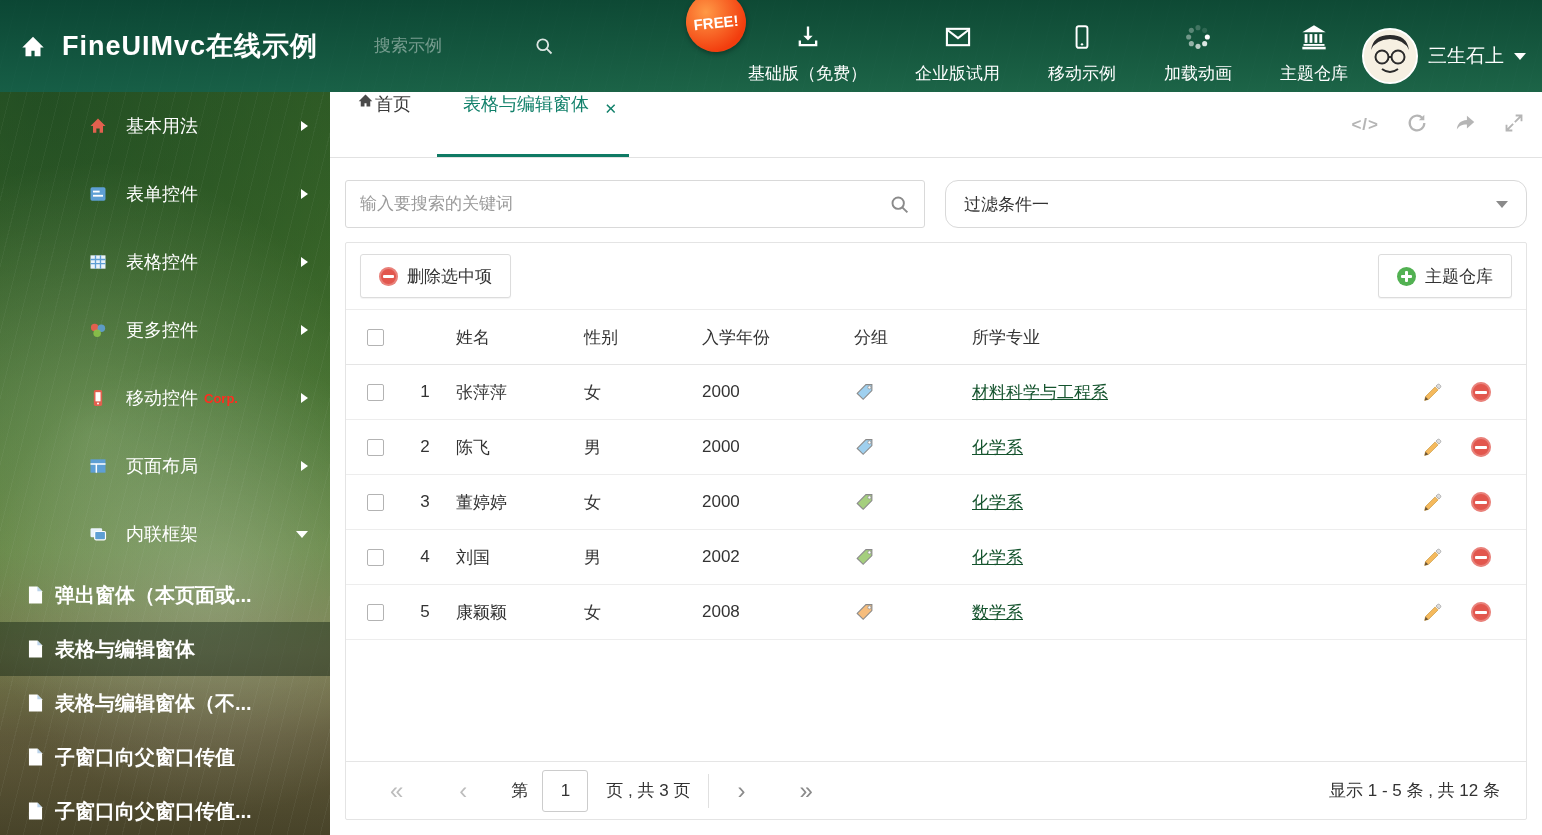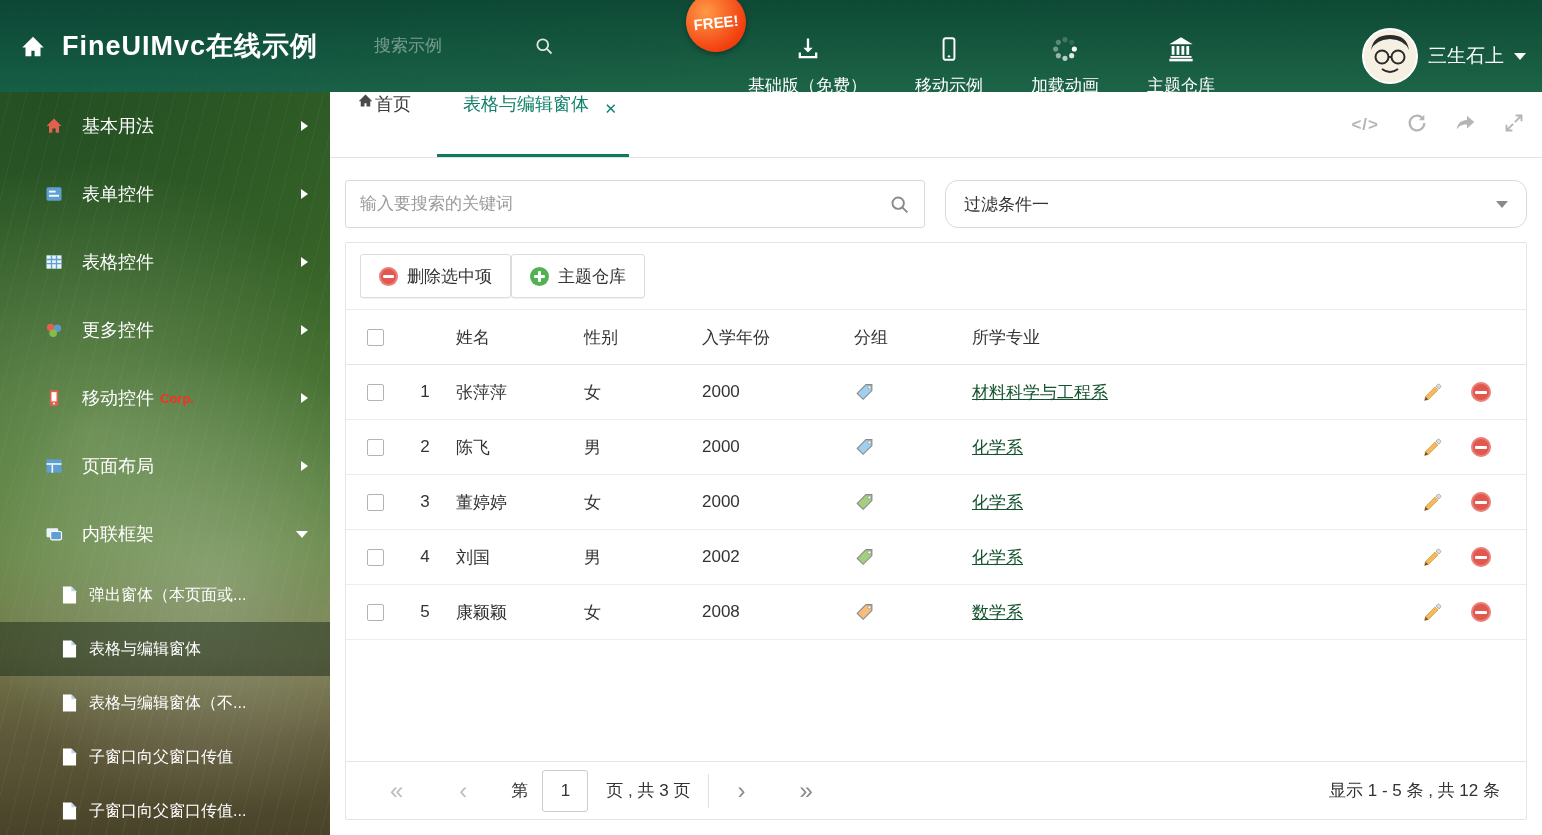--- a/index.html
+++ b/index.html
@@ -25,37 +25,37 @@
   .home-big { margin-left:18px; display:flex; }
   .brand { font-size:27px; font-weight:bold; margin-left:14px; letter-spacing:1px; white-space:nowrap; }
   .hsearch { margin-left:56px; display:flex; align-items:center; gap:10px; }
   .hsearch input { width:150px; background:transparent; border:none; outline:none; color:rgba(255,255,255,.85); font-size:17px; }
   .hsearch input::placeholder { color:rgba(255,255,255,.42); }
   .hsearch .mag { color:rgba(255,255,255,.85); display:flex; }
   .free-badge { position:absolute; left:686px; top:-8px; width:60px; height:60px; border-radius:50%;
     background:radial-gradient(circle at 35% 32%, #ff9946, #f23d0e 72%);
     color:#fff; font-weight:bold; font-size:15px; display:flex; align-items:center; justify-content:center;
     transform:rotate(-6deg); box-shadow:0 2px 5px rgba(0,0,0,.35); z-index:6; }
-  .hnav { position:absolute; left:724px; top:12px; height:108px; display:flex; }
+  .hnav { position:absolute; left:724px; top:0; height:108px; display:flex; }
   .nitem { display:flex; flex-direction:column; align-items:center; justify-content:center; gap:7px; padding:0 24px; cursor:pointer; }
   .nitem .nlbl { font-size:17px; white-space:nowrap; }
   .userbox { position:absolute; right:16px; top:0; height:112px; display:flex; align-items:center; gap:10px; cursor:pointer; }
   .avatar { width:56px; height:56px; border-radius:50%; background:#f6f0e2; border:2px solid #fff; overflow:hidden; display:flex; }
   .uname { font-size:19px; }
   .caret-dn { width:0; height:0; border-left:6px solid transparent; border-right:6px solid transparent; border-top:7px solid #fff; }
 
   
   .sidebar { position:absolute; top:92px; left:0; width:330px; bottom:0; z-index:4; color:#fff;
     background:linear-gradient(180deg, rgba(46,92,38,.30), rgba(46,92,38,.20)); overflow:hidden; }
-  .sitem { height:68px; display:flex; align-items:center; padding-left:44px; position:relative; font-size:18px; cursor:pointer; }
+  .sitem { height:68px; display:flex; align-items:center; padding-left:44px; position:relative; font-size:18px; cursor:pointer;margin-left:44px; }
   .sicon { width:22px; display:flex; margin-right:16px; }
   .corp { color:#ff2d1f; font-size:13px; margin-left:6px; font-weight:bold; }
   .sarrow { position:absolute; right:22px; width:0; height:0; border-top:5px solid transparent; border-bottom:5px solid transparent; border-left:7px solid #fff; }
   .sarrow.down { border-left:6px solid transparent; border-right:6px solid transparent; border-top:7px solid #fff; border-bottom:none; }
-  .subitem { height:54px; display:flex; align-items:center; padding-left:62px; font-size:16px; cursor:pointer; white-space:nowrap; }
+  .subitem { height:54px; display:flex; align-items:center; padding-left:28px; font-size:20px; cursor:pointer; white-space:nowrap;font-weight:bold; }
   .subitem .ficon { display:flex; margin-right:12px; }
   .subitem.active { background:rgba(15,34,18,.45); }
 
   
   .content { position:absolute; left:330px; top:92px; right:0; bottom:0; background:#fff; z-index:3; }
   .tabbar { height:66px; border-bottom:1px solid #e2e2e2; display:flex; align-items:stretch; position:relative; }
   .tab { display:flex; align-items:flex-start; padding:0 26px; font-size:18px; color:#3a3a3a; cursor:pointer; }
   .tab.active { color:#11806a; border-bottom:3px solid #0f7a64; padding-right:40px; position:relative; }
   .tab .tclose { position:absolute; top:9px; right:12px; color:#11806a; font-size:15px; font-weight:bold; line-height:1; cursor:pointer; }
   .tabtools { position:absolute; right:18px; top:0; height:66px; display:flex; align-items:center; gap:27px; color:#b5b5b5; }
@@ -64,21 +64,21 @@
 
   .filterrow { display:flex; gap:20px; padding:22px 15px 0 15px; }
   .searchbox { width:580px; height:48px; border:1px solid #d9d9d9; border-radius:3px; display:flex; align-items:center; padding:0 14px; background:#fff; }
   .searchbox input { flex:1; border:none; outline:none; font-size:17px; color:#333; }
   .searchbox input::placeholder { color:#9a9a9a; }
   .searchbox .mag { color:#8a8a8a; display:flex; }
   .selectbox { flex:1; height:48px; border:1px solid #d9d9d9; border-radius:13px; display:flex; align-items:center; padding:0 18px; font-size:17px; color:#333; position:relative; cursor:pointer; background:#fff; }
   .selectbox .scaret { position:absolute; right:18px; width:0; height:0; border-left:6px solid transparent; border-right:6px solid transparent; border-top:7px solid #8a8a8a; }
 
   .panel { position:absolute; left:15px; right:15px; top:150px; bottom:15px; border:1px solid #e4e4e4; border-radius:2px; display:flex; flex-direction:column; background:#fff; }
-  .toolbar { padding:11px 14px; display:flex; align-items:center; }
+  .toolbar { padding:11px 14px; display:flex; justify-content:space-between; align-items:center; }
   .btn { display:inline-flex; align-items:center; gap:9px; height:44px; padding:0 18px; border:1px solid #dcdcdc; border-radius:3px; background:#fff; font-size:17px; color:#333; cursor:pointer; box-shadow:0 1px 1px rgba(0,0,0,.05); }
   .minus-ico, .plus-ico { width:19px; height:19px; border-radius:50%; position:relative; flex:0 0 auto; }
   .minus-ico { background:#e2574e; box-shadow:inset 0 0 0 2px rgba(255,255,255,.25); }
   .minus-ico::after { content:''; position:absolute; left:4px; top:8px; width:11px; height:3px; background:#fff; border-radius:1px; }
   .plus-ico { background:#52b152; }
   .plus-ico::after { content:''; position:absolute; left:4px; top:8px; width:11px; height:3px; background:#fff; border-radius:1px; }
   .plus-ico::before { content:''; position:absolute; left:8px; top:4px; width:3px; height:11px; background:#fff; border-radius:1px; }
 
   .tgrid { display:grid; grid-template-columns:58px 42px 128px 118px 152px 118px 1fr 112px; align-items:center; }
   .thead { height:56px; border-top:1px solid #ececec; border-bottom:1px solid #e5e5e5; font-size:17px; color:#333; }
@@ -137,20 +137,29 @@
       <span>
         <svg width="28" height="28" viewBox="0 0 24 24">
             <path d="M11 3h2v8h3l-4 4-4-4h3z" fill="#fff"></path>
             <path d="M4 15v5h16v-5h-2v3H6v-3z" fill="#fff"></path>
           </svg>
       </span>
       <span class="nlbl">基础版（免费）</span>
     </div>
     <div class="nitem">
       <span>
+        <svg width="28" height="28" viewBox="0 0 24 24">
+            <rect x="2.5" y="5" width="19" height="14" fill="none" stroke="#fff" stroke-width="1.8"></rect>
+            <path d="M3 6l9 7 9-7" fill="none" stroke="#fff" stroke-width="1.8"></path>
+          </svg>
+      </span>
+      <span class="nlbl">企业版试用</span>
+    </div>
+    <div class="nitem">
+      <span>
         <svg width="26" height="28" viewBox="0 0 24 24">
             <rect x="7" y="2" width="10" height="20" rx="2" fill="none" stroke="#fff" stroke-width="1.8"></rect>
             <circle cx="12" cy="18.8" r="1.1" fill="#fff"></circle>
           </svg>
       </span>
       <span class="nlbl">移动示例</span>
     </div>
     <div class="nitem">
       <span>
         <svg width="28" height="28" viewBox="0 0 24 24" fill="#fff">

